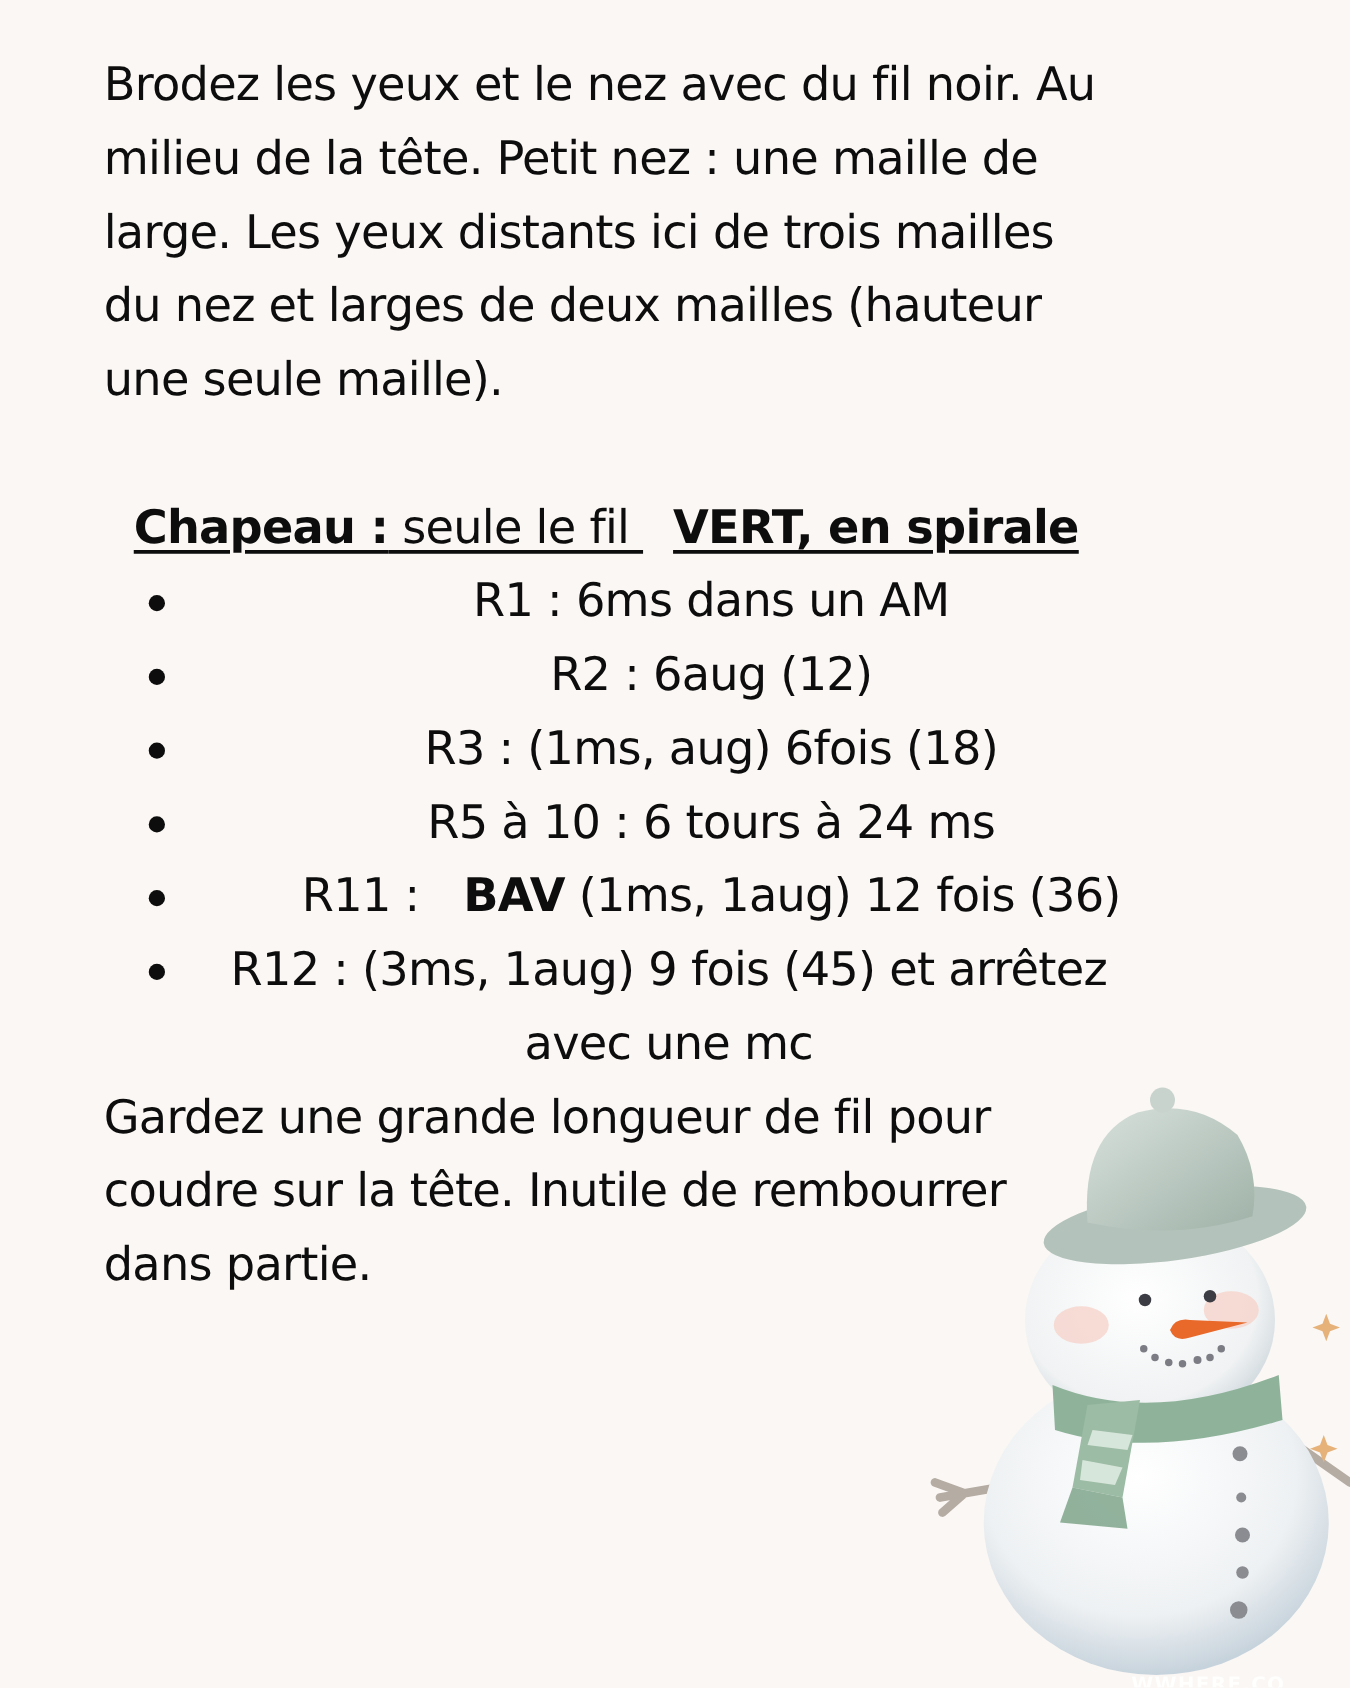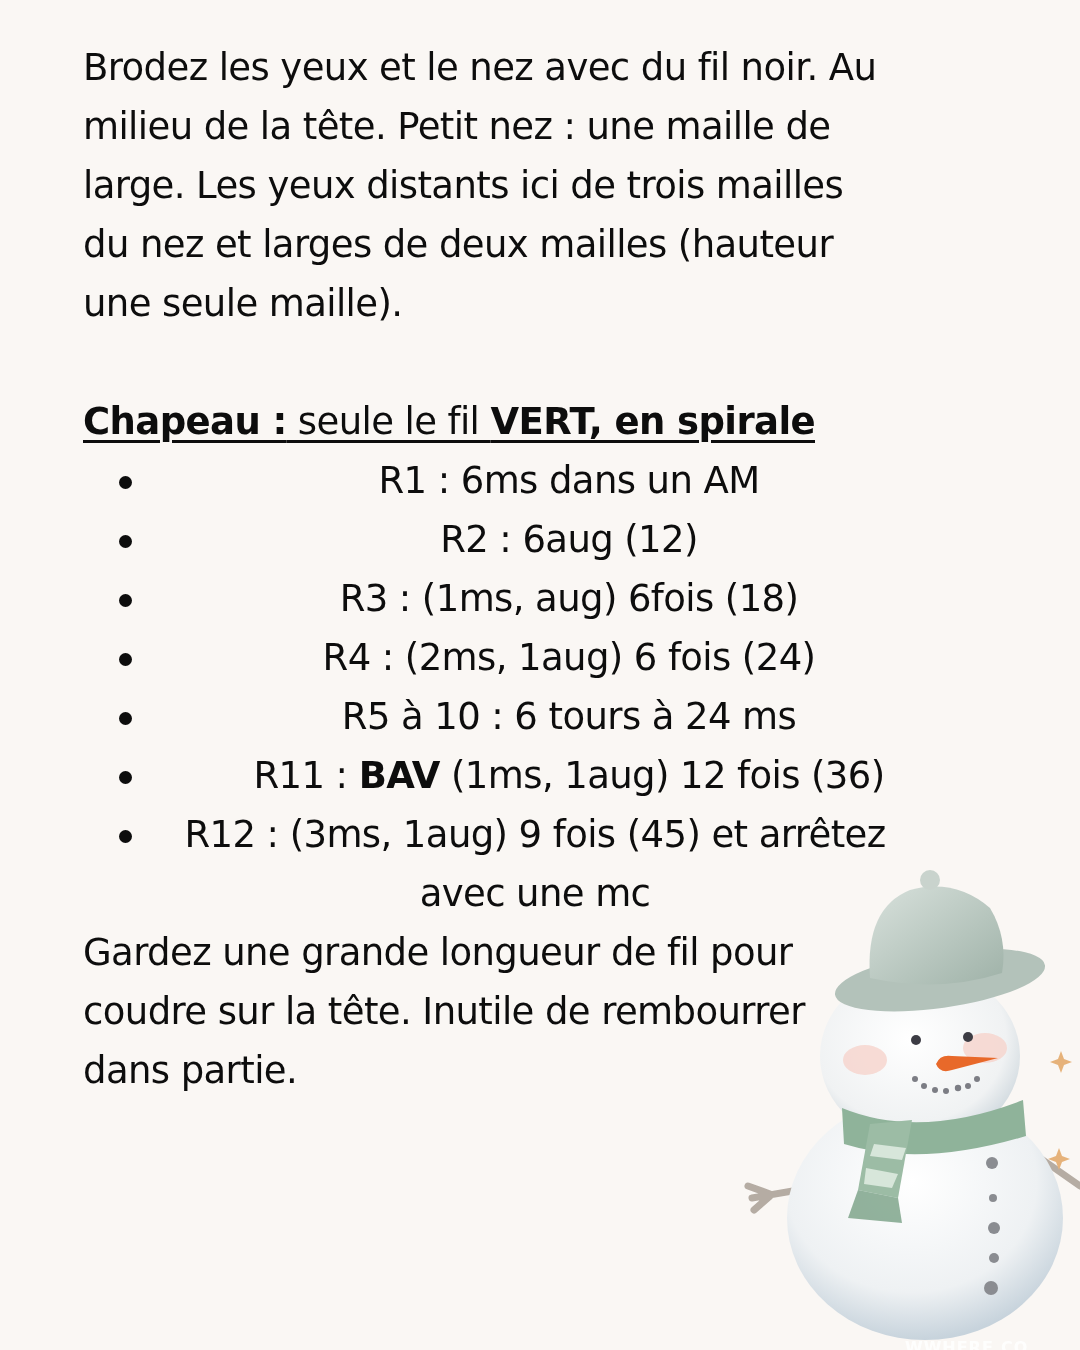--- a/index.html
+++ b/index.html
@@ -9,21 +9,21 @@
     font-family: "DejaVu Sans", "Liberation Sans", sans-serif;
     color: #0d0d0d;
   }
   .content {
     position: absolute; left: 83px; top: 38px; width: 900px;
     font-size: 37px; line-height: 59px; letter-spacing: -0.6px;
   }
   .para { margin: 0; }
   .spacer { height: 59px; }
   .heading { text-decoration: underline; text-decoration-thickness: 3px; text-underline-offset: 6px; }
-  .b { font-weight: bold; }
+  .b { font-weight: bold; margin-left: 24px; }
   ul.rows { margin: 0; padding: 0 0 0 72px; list-style: none; text-align: center; }
   ul.rows li { position: relative; }
   ul.rows li::before {
     content: ""; position: absolute; left: -36px; top: 25px;
     width: 13px; height: 13px; border-radius: 50%; background: #0d0d0d;
   }
   .snowman { position: absolute; left: 740px; top: 868px; width: 340px; height: 482px; }
   .watermark {
     position: absolute; left: 905px; top: 1338px; font-size: 16px; color: #ffffff;
     letter-spacing: 1px; font-weight: bold; opacity: 0.9;
@@ -39,21 +39,20 @@
     <span>large. Les yeux distants ici de trois mailles</span><br>
     <span>du nez et larges de deux mailles (hauteur</span><br>
     <span>une seule maille).</span>
   </p>
   <div class="spacer"></div>
   <p class="para heading"><span class="b">Chapeau :</span><span> seule le fil </span><span class="b">VERT, en spirale </span></p>
   <ul class="rows">
     <li><span>R1 : 6ms dans un AM</span></li>
     <li><span>R2 : 6aug (12)</span></li>
     <li><span>R3 : (1ms, aug) 6fois (18)</span></li>
-    <li><span>R4 : (2ms, 1aug) 6 fois (24)</span></li>
     <li><span>R5 à 10 : 6 tours à 24 ms</span></li>
     <li><span>R11 : </span><span class="b">BAV</span><span> (1ms, 1aug) 12 fois  (36)</span></li>
     <li style="width:760px"><span>R12 : (3ms, 1aug) 9 fois  (45) et arrêtez avec une mc</span></li>
   </ul>
   <p class="para">
     <span>Gardez une grande longueur de fil pour</span><br>
     <span>coudre sur la tête. Inutile de rembourrer</span><br>
     <span>dans partie.</span>
   </p>
 </div>

